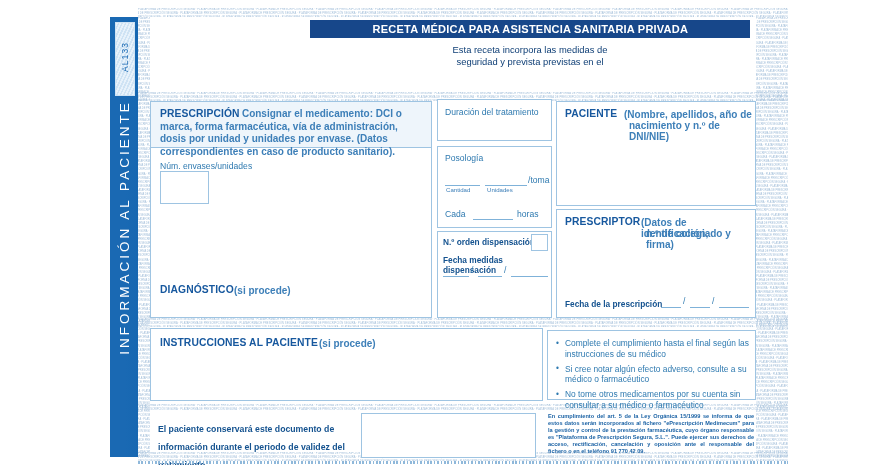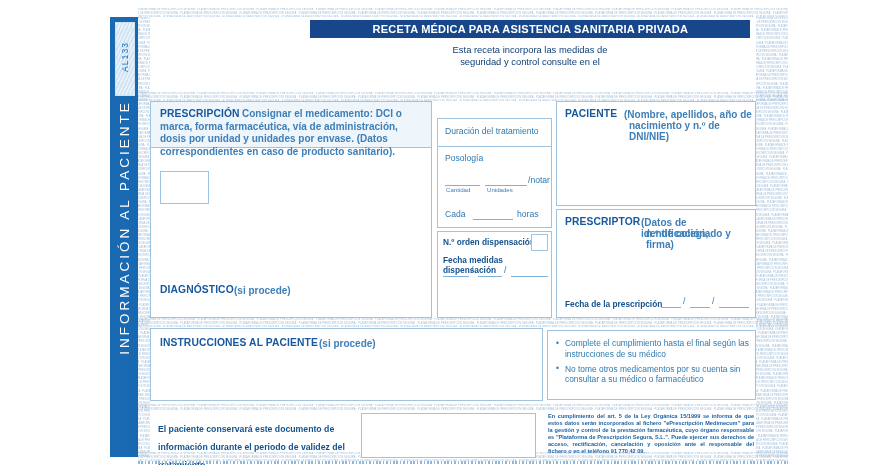--- a/index.html
+++ b/index.html
@@ -337,56 +337,59 @@
       <div id="code-text">AL133</div>
     </div>
     <div id="spine-label">INFORMACIÓN AL PACIENTE</div>
   </div>
 
   <div id="title-bar">
     <span>RECETA MÉDICA PARA ASISTENCIA SANITARIA PRIVADA</span>
   </div>
   <div id="subtitle">
     <div>Esta receta incorpora las medidas de</div>
-    <div>seguridad y control consulte en el</div>
+    <div>seguridad y prevista previstas en el</div>
   </div>
 
   <div class="box" style="left:150px;top:101px;width:282px;height:217px;">
 
     <div id="presc-intro">
       <p>
         <span class="sect-h">PRESCRIPCIÓN</span>
         <span class="sect-sub">Consignar el medicamento: DCI o marca, forma farmacéutica, vía de administración, dosis por unidad y unidades por envase. (Datos correspondientes en caso de producto sanitario).</span>
       </p>
     </div>
 
+    <div style="position:absolute;left:9px;top:53px;">
+      <span class="lbl">Núm. envases/unidades</span>
+    </div>
 
     <div class="box" style="left:9px;top:69px;width:49px;height:33px;"></div>
 
     <div style="position:absolute;left:9px;top:107px;width:262px;height:42px;"></div>
 
 
     <div style="position:absolute;left:0;top:176px;width:100%;height:40px;">
       <span class="sect-h" style="position:absolute;left:9px;top:6px;">DIAGNÓSTICO</span>
       <span class="sect-sub" style="position:absolute;left:83px;top:7px;">(si procede)</span>
       <div style="position:absolute;left:9px;top:21px;width:262px;height:16px;"></div>
     </div>
   </div>
 
-  <div class="box" style="left:437px;top:118px;width:115px;height:42px;">
+  <div class="box" style="left:437px;top:99px;width:115px;height:42px;">
     <span class="lbl" style="position:absolute;left:7px;top:7px;">Duración del tratamiento</span>
     <div style="position:absolute;left:7px;top:22px;width:100px;height:14px;"></div>
   </div>
 
   <div class="box" style="left:437px;top:146px;width:115px;height:82px;">
     <span class="lbl" style="position:absolute;left:7px;top:6px;">Posología</span>
 
     <div class="rule" style="position:absolute;left:7px;top:37px;width:35px;height:1px;"></div>
     <div class="rule" style="position:absolute;left:47px;top:37px;width:42px;height:1px;"></div>
-    <span class="lbl" style="position:absolute;left:90px;top:28px;">/notar</span>
+    <span class="lbl" style="position:absolute;left:90px;top:28px;">/toma</span>
     <span class="tiny" style="position:absolute;left:8px;top:39px;">Cantidad</span>
     <span class="tiny" style="position:absolute;left:49px;top:39px;">Unidades</span>
 
     <span class="lbl" style="position:absolute;left:7px;top:62px;">Cada</span>
     <div class="rule" style="position:absolute;left:35px;top:71px;width:40px;height:1px;"></div>
     <span class="lbl" style="position:absolute;left:79px;top:62px;">horas</span>
   </div>
 
   <div class="box" style="left:437px;top:231px;width:115px;height:87px;">
     <span class="lbl-b" style="position:absolute;left:5px;top:5px;">N.º orden dispensación</span>
@@ -428,20 +431,21 @@
 
   <div class="box" style="left:150px;top:328px;width:393px;height:73px;">
     <span class="sect-h" style="position:absolute;left:9px;top:8px;">INSTRUCCIONES AL PACIENTE</span>
     <span class="sect-sub" style="position:absolute;left:168px;top:9px;">(si procede)</span>
     <div style="position:absolute;left:9px;top:26px;width:374px;height:40px;"></div>
   </div>
 
   <div class="box" id="bullets" style="left:547px;top:330px;width:209px;height:70px;padding:7px 6px 0 8px;">
     <ul>
       <li>Complete el cumplimiento hasta el final según las instrucciones de su médico</li>
+      <li>Si cree notar algún efecto adverso, consulte a su médico o farmacéutico</li>
       <li>No tome otros medicamentos por su cuenta sin consultar a su médico o farmacéutico</li>
     </ul>
   </div>
 
   <div style="position:absolute;left:158px;top:418px;width:200px;">
     <span id="keepdoc">El paciente conservará este documento de información durante el periodo de validez del tratamiento.</span>
   </div>
 
   <div class="box" style="left:361px;top:413px;width:175px;height:45px;"></div>
 

